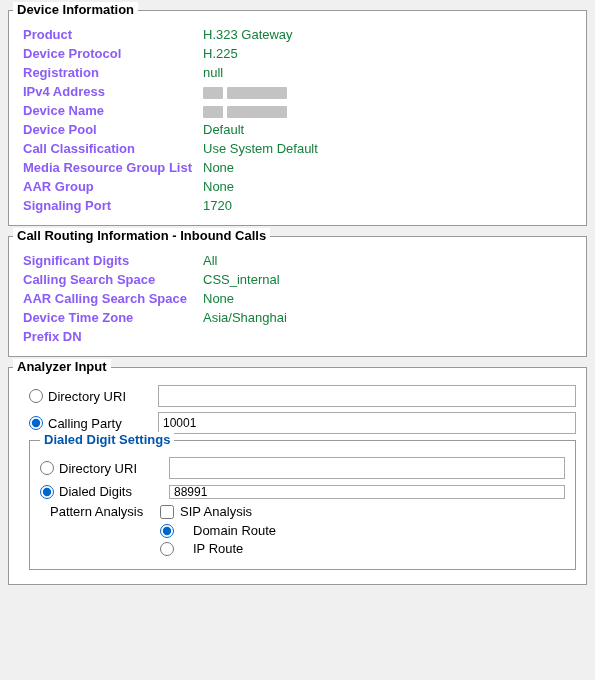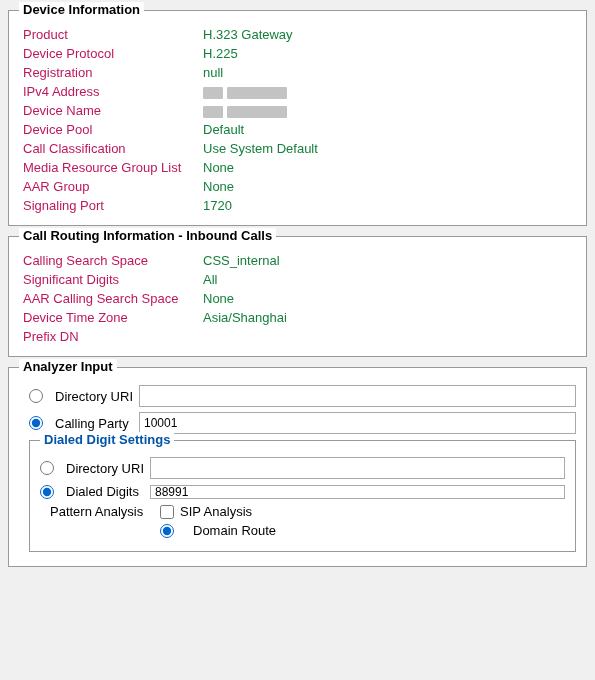--- a/index.html
+++ b/index.html
@@ -16,43 +16,44 @@
       border: 1px solid #999;
       margin: 10px 8px;
       padding: 8px 10px 10px 10px;
       background: #fff;
       position: relative;
     }
 
     .section-title {
       position: absolute;
       top: -9px;
-      left: 10px;
+      left: 4px;
       background: #fff;
       padding: 0 4px;
       font-weight: bold;
       font-size: 13px;
       color: #000;
     }
 
     .info-table {
       width: 100%;
       border-collapse: collapse;
       margin-top: 6px;
     }
 
     .info-table td {
       padding: 2px 4px;
       vertical-align: top;
     }
 
     .info-table td:first-child {
       width: 180px;
-      color: #be185d;
+      color: #8b5cf6;
       white-space: nowrap;
+      font-weight: bold;
     }
 
     .info-table td:last-child {
       color: #15803d;
     }
 
     .pixelated-block {
       display: inline-block;
       background: #888;
       height: 12px;
@@ -76,32 +77,33 @@
     
     .form-row {
       display: flex;
       align-items: center;
       margin: 5px 0;
     }
 
     .form-row label {
       display: flex;
       align-items: center;
-      gap: 12px;
+      gap: 5px;
       min-width: 110px;
       cursor: pointer;
     }
 
     .form-row input[type="text"] {
       flex: 1;
       height: 22px;
       border: 1px solid #aaa;
       padding: 2px 4px;
       font-size: 12px;
       background: #fff;
+      margin-left: 19px;
     }
 
     .radio-input {
       width: 14px;
       height: 14px;
       accent-color: #0066cc;
     }
 
     .subsection {
       border: 1px solid #999;
@@ -204,26 +206,26 @@
         </tr>
       </tbody>
   </table>
 </div>
 
 <div class="section">
   <div class="section-title">Call Routing Information - Inbound Calls</div>
   <table class="info-table">
     <tbody id="call-routing-tbody">
         <tr>
+          <td>Significant Digits</td>
+          <td>All</td>
+        </tr>
+        <tr>
           <td>Calling Search Space</td>
           <td>CSS_internal</td>
-        </tr>
-        <tr>
-          <td>Significant Digits</td>
-          <td>All</td>
         </tr>
         <tr>
           <td>AAR Calling Search Space</td>
           <td>None</td>
         </tr>
         <tr>
           <td>Device Time Zone</td>
           <td>Asia/Shanghai</td>
         </tr>
         <tr>
@@ -279,17 +281,21 @@
           <input type="checkbox" style="width: 14px; height: 14px;">
           <span>SIP Analysis</span>
         </div>
       </div>
 
       <div class="route-options">
         <div class="route-option">
           <input type="radio" class="radio-input" name="route-type" checked="" style="">
           <span>Domain Route</span>
         </div>
+        <div class="route-option">
+          <input type="radio" class="radio-input" name="route-type" style="">
+          <span>IP Route</span>
+        </div>
       </div>
 
     </div>
   </div>
 </div>
 
 </body></html>

